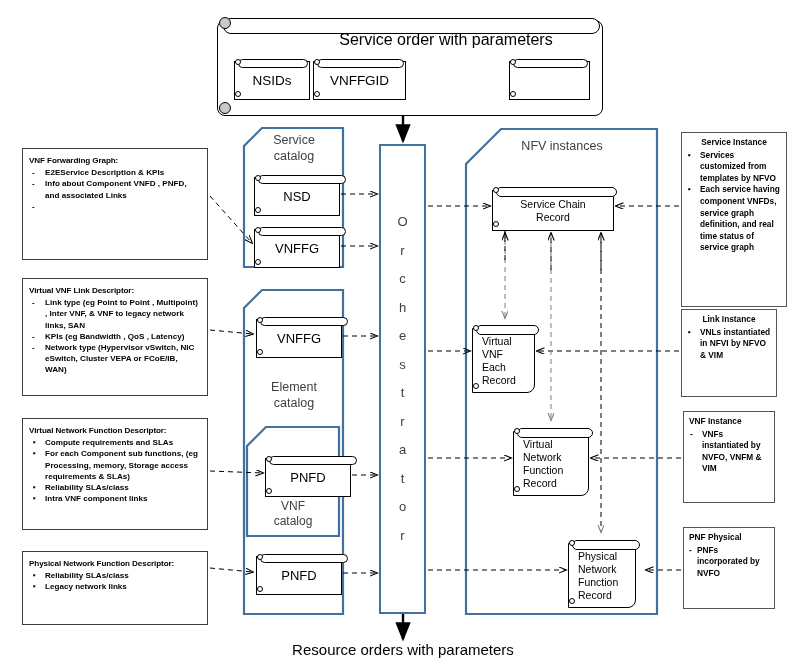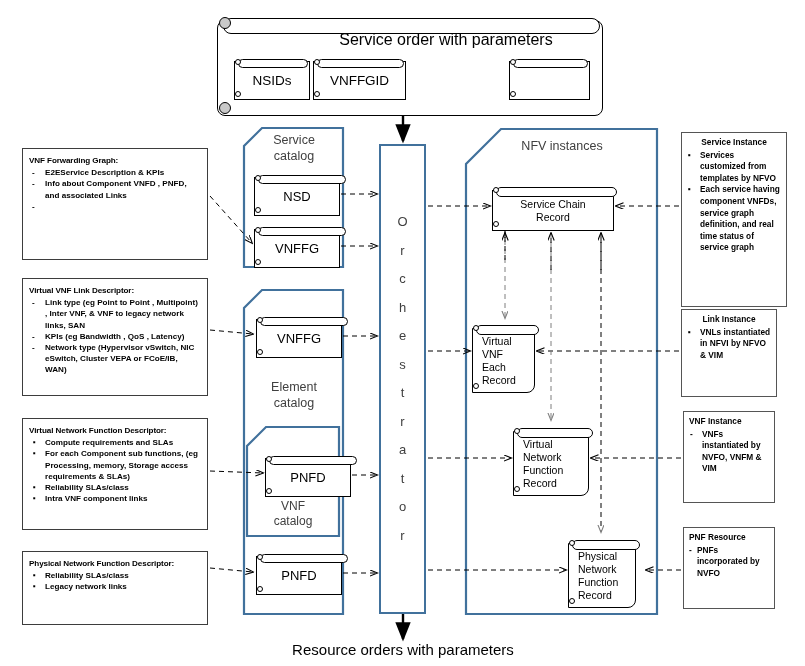--- a/index.html
+++ b/index.html
@@ -338,21 +338,21 @@
   </div>
 
   <div class="rbox abs" style="left:683px;top:411px;width:92px;height:92px;">
     <div class="rhdr" style="text-align:left;">VNF Instance</div>
     <ul>
       <li><span class="bl">-</span><span>VNFs instantiated by NVFO, VNFM &amp; VIM</span></li>
     </ul>
   </div>
 
   <div class="rbox abs" style="left:683px;top:527px;width:92px;height:82px;">
-    <div class="rhdr" style="text-align:left;">PNF Resource</div>
+    <div class="rhdr" style="text-align:left;">PNF Physical</div>
     <ul style="padding-left:0;">
       <li style="padding-left:8px;"><span class="bl" style="left:0;">-</span><span>PNFs incorporated by NVFO</span></li>
     </ul>
   </div>
 
   <svg class="ov" viewBox="0 0 805 666" style="z-index:5;">
     <defs>
       <marker id="ah" markerWidth="9" markerHeight="9" refX="7.5" refY="3.2" orient="auto">
         <path d="M0,0 L8,3.2 L0,6.4" fill="none" stroke="#000" stroke-width="1.1"></path>
       </marker>

